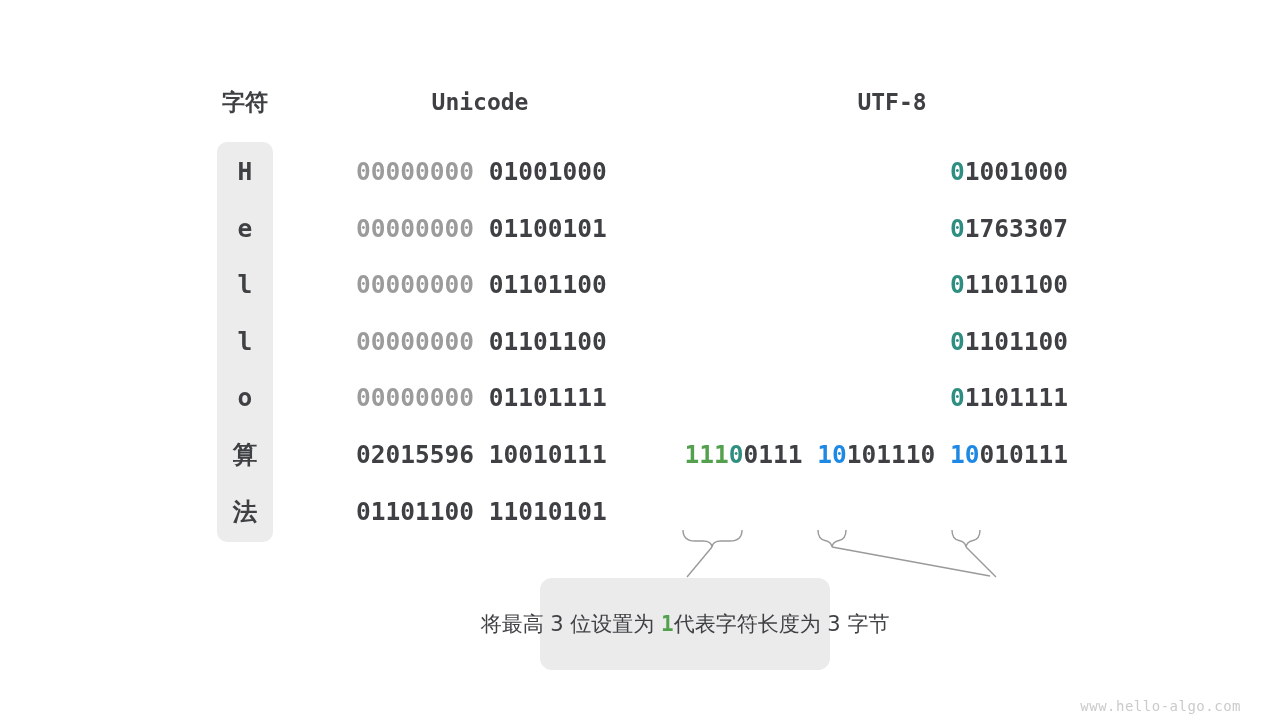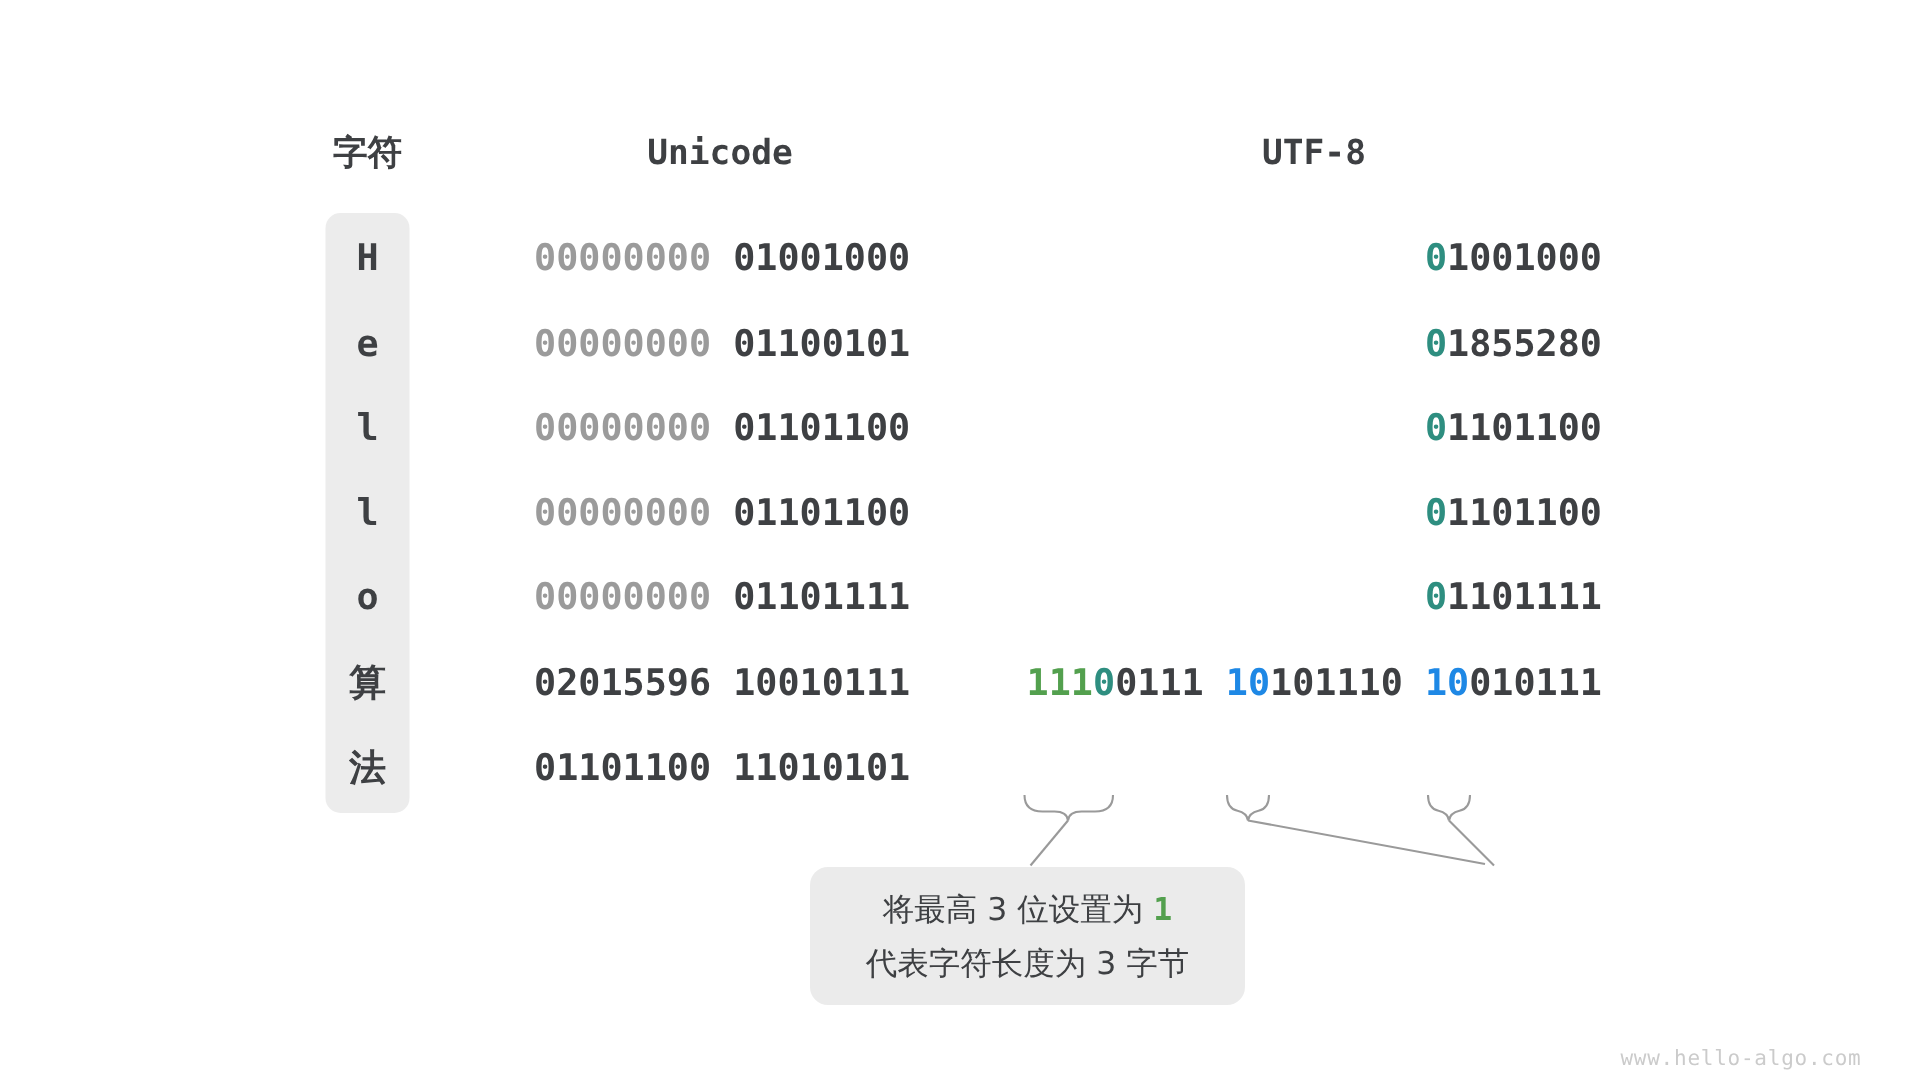--- a/index.html
+++ b/index.html
@@ -7,21 +7,21 @@
     position:relative;width:1280px;height:720px;background:#ffffff;overflow:hidden;
     font-family:"DejaVu Sans Mono","Liberation Mono",monospace;
     margin-top:20px;
   }
   .hdr{
     position:absolute;height:30px;line-height:30px;text-align:center;
     font-weight:bold;font-size:23px;color:var(--dark);
   }
   .hdr-char{left:180px;top:67px;width:130px;font-family:"DejaVu Sans","Liberation Sans",sans-serif;}
   .hdr-unicode{left:380px;top:67px;width:200px;}
-  .hdr-utf8{left:776px;top:67px;width:200px;}
+  .hdr-utf8{left:792px;top:67px;width:200px;}
   .char-pill{
     position:absolute;left:217px;top:122px;width:56px;height:400px;
     background:var(--pill_bg);border-radius:10px;
   }
   .cell{
     position:absolute;height:30px;line-height:30px;white-space:pre;
     font-size:24.5px;font-weight:bold;color:var(--dark);
   }
   .char-cell{left:217px;width:56px;text-align:center;font-family:"DejaVu Sans Mono","Liberation Mono","DejaVu Sans",sans-serif;}
   .uni-cell{left:356px;text-align:center;}
@@ -30,21 +30,21 @@
   .r4{top:363px}.r5{top:420px}.r6{top:477px}
   .seg-dark{color:var(--dark);}
   .seg-gray{color:var(--gray);}
   .seg-teal{color:var(--teal);}
   .seg-green{color:var(--green);}
   .seg-blue{color:var(--blue);}
   .overlay{position:absolute;left:0;top:0;pointer-events:none;}
   .overlay path{fill:none;stroke:var(--line);stroke-width:1.4;}
   .callout{
     position:absolute;background:var(--box_bg);border-radius:12px;
-    display:flex;flex-direction:column;justify-content:center;align-items:center;
+    display:flex;flex-direction:row;justify-content:center;align-items:center;
     font-family:"DejaVu Sans","Liberation Sans",sans-serif;
     font-size:21px;color:var(--dark);
   }
   .callout-left{left:540px;top:558px;width:290px;height:92px;}
   .callout-right{left:858px;top:558px;width:276px;height:90px;}
   .callout-line{line-height:36px;white-space:pre;}
   .callout .seg-green,.callout .seg-blue{
     font-family:"DejaVu Sans Mono","Liberation Mono",monospace;font-weight:bold;
   }
   .watermark{
@@ -73,21 +73,21 @@
 
   <div class="cell uni-cell r0"><span class="seg-gray">00000000</span><span class="seg-dark"> 01001000</span></div>
   <div class="cell uni-cell r1"><span class="seg-gray">00000000</span><span class="seg-dark"> 01100101</span></div>
   <div class="cell uni-cell r2"><span class="seg-gray">00000000</span><span class="seg-dark"> 01101100</span></div>
   <div class="cell uni-cell r3"><span class="seg-gray">00000000</span><span class="seg-dark"> 01101100</span></div>
   <div class="cell uni-cell r4"><span class="seg-gray">00000000</span><span class="seg-dark"> 01101111</span></div>
   <div class="cell uni-cell r5"><span class="seg-dark">02015596 10010111</span></div>
   <div class="cell uni-cell r6"><span class="seg-dark">01101100 11010101</span></div>
 
   <div class="cell utf8-cell r0"><span class="seg-teal">0</span><span class="seg-dark">1001000</span></div>
-  <div class="cell utf8-cell r1"><span class="seg-teal">0</span><span class="seg-dark">1855280</span></div>
+  <div class="cell utf8-cell r1"><span class="seg-teal">0</span><span class="seg-dark">1763307</span></div>
   <div class="cell utf8-cell r2"><span class="seg-teal">0</span><span class="seg-dark">1101100</span></div>
   <div class="cell utf8-cell r3"><span class="seg-teal">0</span><span class="seg-dark">1101100</span></div>
   <div class="cell utf8-cell r4"><span class="seg-teal">0</span><span class="seg-dark">1101111</span></div>
   <div class="cell utf8-cell r5"><span class="seg-green">111</span><span class="seg-teal">0</span><span class="seg-dark">0111 </span><span class="seg-blue">10</span><span class="seg-dark">101110 </span><span class="seg-blue">10</span><span class="seg-dark">010111</span></div>
 
   <svg class="overlay" width="1280" height="720" viewBox="0 0 1280 720">
     <path d="M683,510 C683,517 687,521 695,521 L703,521 C709,521 711.5,523 712,527 C712.5,523 715,521 721,521 L730,521 C738,521 742,517 742,510"></path>
     <path d="M712,527 L687,557"></path>
     <path d="M818,510 C818,516 820,519.5 825,520.5 C829.5,521.5 831.5,523.5 832,527 C832.5,523.5 834.5,521.5 839,520.5 C844,519.5 846,516 846,510"></path>
     <path d="M832,527 L990,556"></path>

